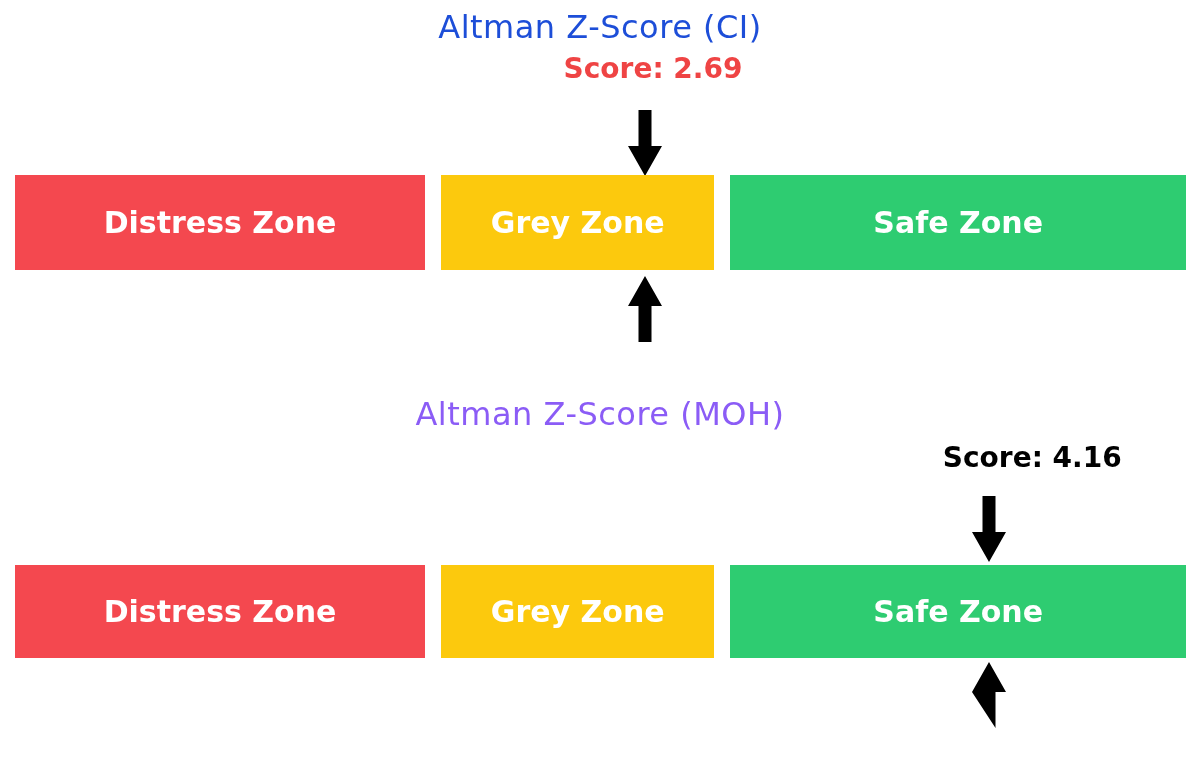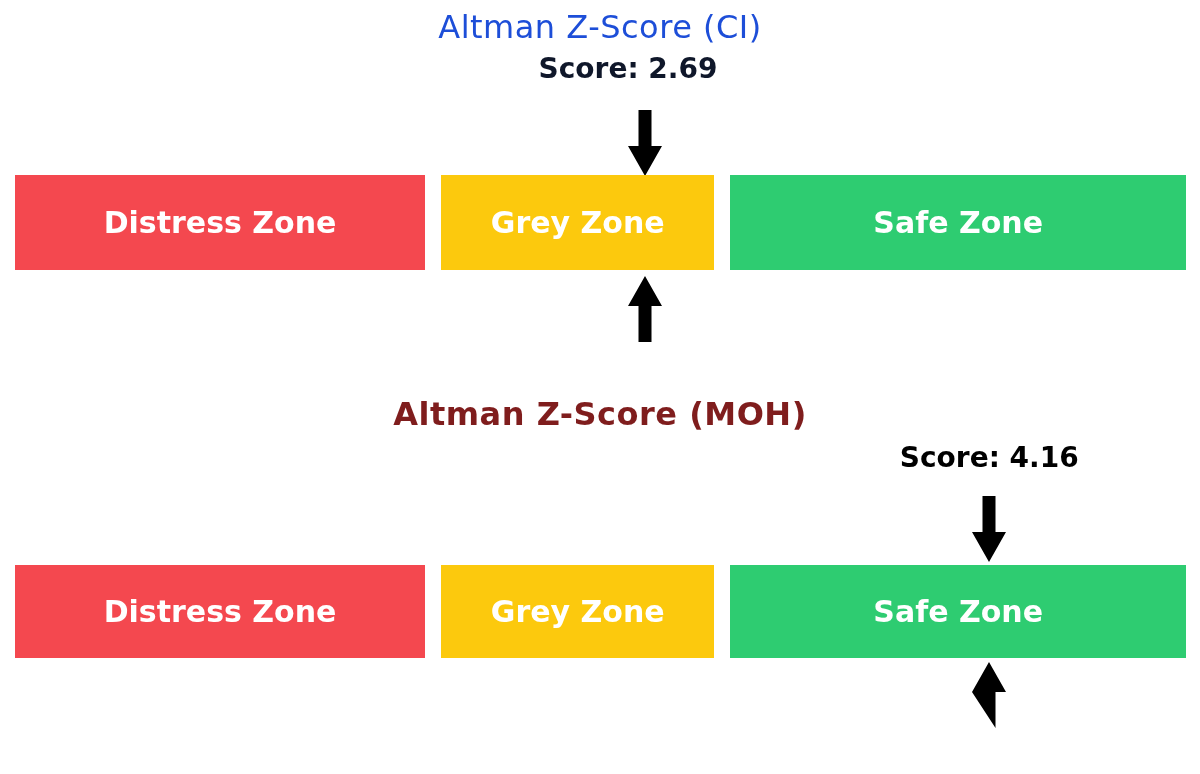--- a/index.html
+++ b/index.html
@@ -56,34 +56,34 @@
     white-space: nowrap;
   }
   
   .s1 .chart-title { top: 8px; }
   .s1 .score-label { top: 52px; }
   .s1 .arrow-down  { top: 110px; }
   .s1 .zone-bar    { top: 175px; height: 95px; }
   .s1 .arrow-up    { top: 276px; }
   
   .s2 .chart-title { top: 395px; }
-  .s2 .score-label { top: 441px; }
+  .s2 .score-label { top: 441px; margin-left: 43px; }
   .s2 .arrow-down  { top: 496px; }
   .s2 .zone-bar    { top: 565px; height: 93px; }
   .s2 .arrow-up    { top: 662px; }
 </style>
 </head>
 <body>
 
 <div class="canvas">
 
   <section class="s1">
     <div class="chart-title" style="color: #1d4ed8;">Altman Z-Score (CI)</div>
 
-    <div class="score-label" style="color: #0f172a; left: 628px;">Score: 2.69</div>
+    <div class="score-label" style="color: #ef4444; left: 653px;">Score: 2.69</div>
 
     <div class="arrow arrow-down" style="left: 644.998px;">
       <svg width="36" height="66" viewBox="0 0 36 66">
         <polygon points="11.5,0 24.5,0 24.5,36 35,36 18,66 1,36 11.5,36" fill="#000000"></polygon>
       </svg>
     </div>
 
     <div class="zone-bar">
       <div class="zone" style="flex-grow: 1.8; background: rgb(244, 72, 79);">
         <span class="zone-label">Distress Zone</span>
@@ -97,21 +97,21 @@
     </div>
 
     <div class="arrow arrow-up" style="left: 644.998px;">
       <svg width="36" height="66" viewBox="0 0 36 66">
         <polygon points="18,0 35,30 24.5,30 24.5,66 11.5,66 11.5,30 1,30" fill="#000000"></polygon>
       </svg>
     </div>
   </section>
 
   <section class="s2">
-    <div class="chart-title" style="color: #7f1d1d; font-weight: bold;">Altman Z-Score (MOH)</div>
+    <div class="chart-title" style="color: #8b5cf6;">Altman Z-Score (MOH)</div>
 
     <div class="score-label" style="color: rgb(0, 0, 0); left: 989.272px;">Score: 4.16</div>
 
     <div class="arrow arrow-down" style="left: 989.272px;">
       <svg width="36" height="66" viewBox="0 0 36 66">
         <polygon points="11.5,0 24.5,0 24.5,36 35,36 18,66 1,36 11.5,36" fill="#000000"></polygon>
       </svg>
     </div>
 
     <div class="zone-bar">

